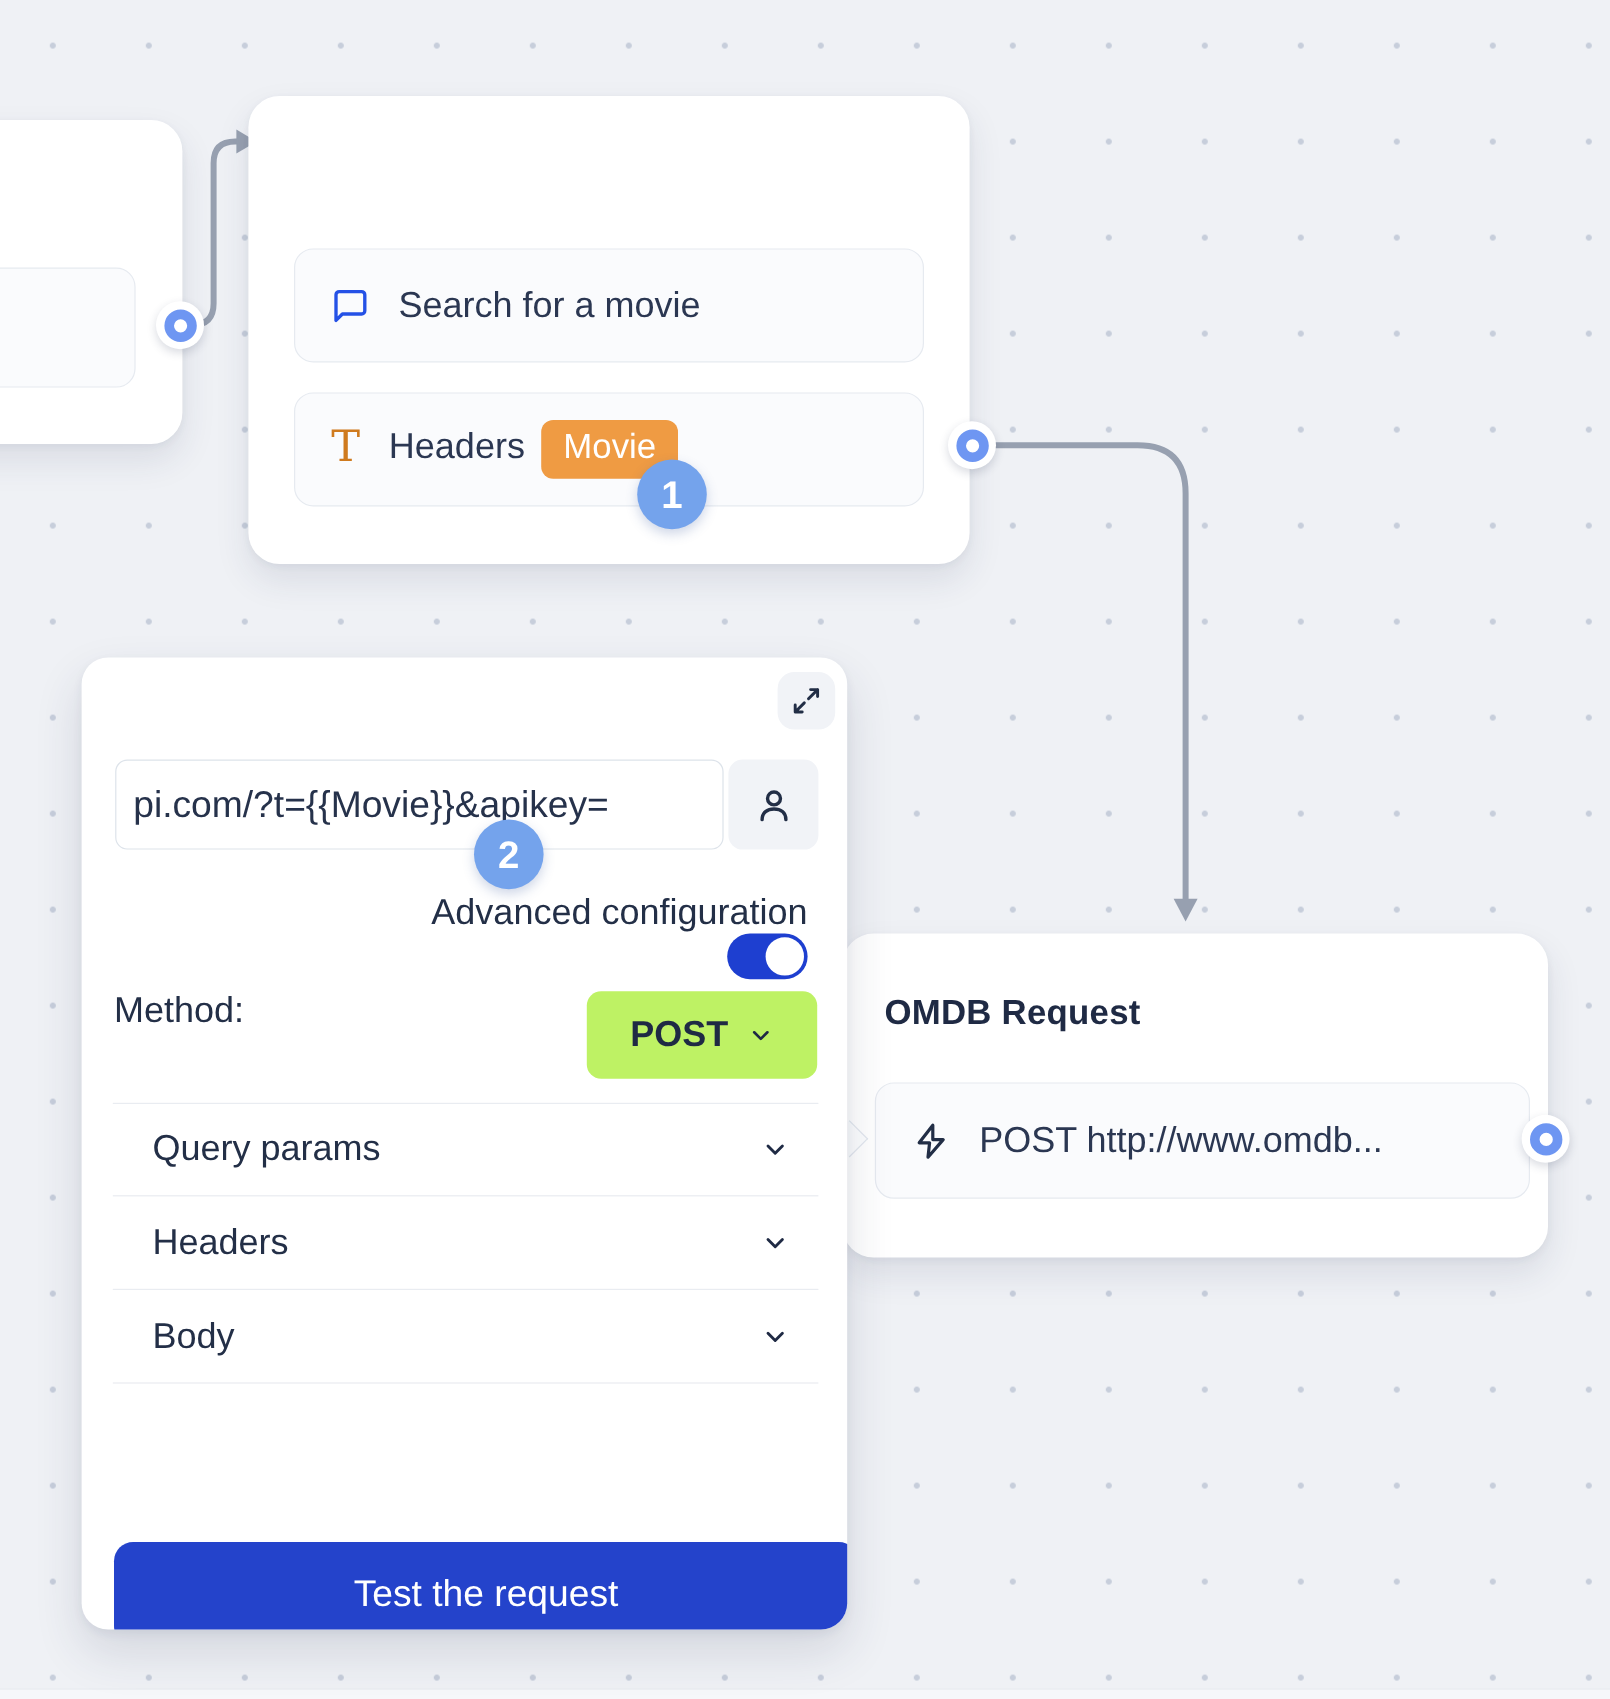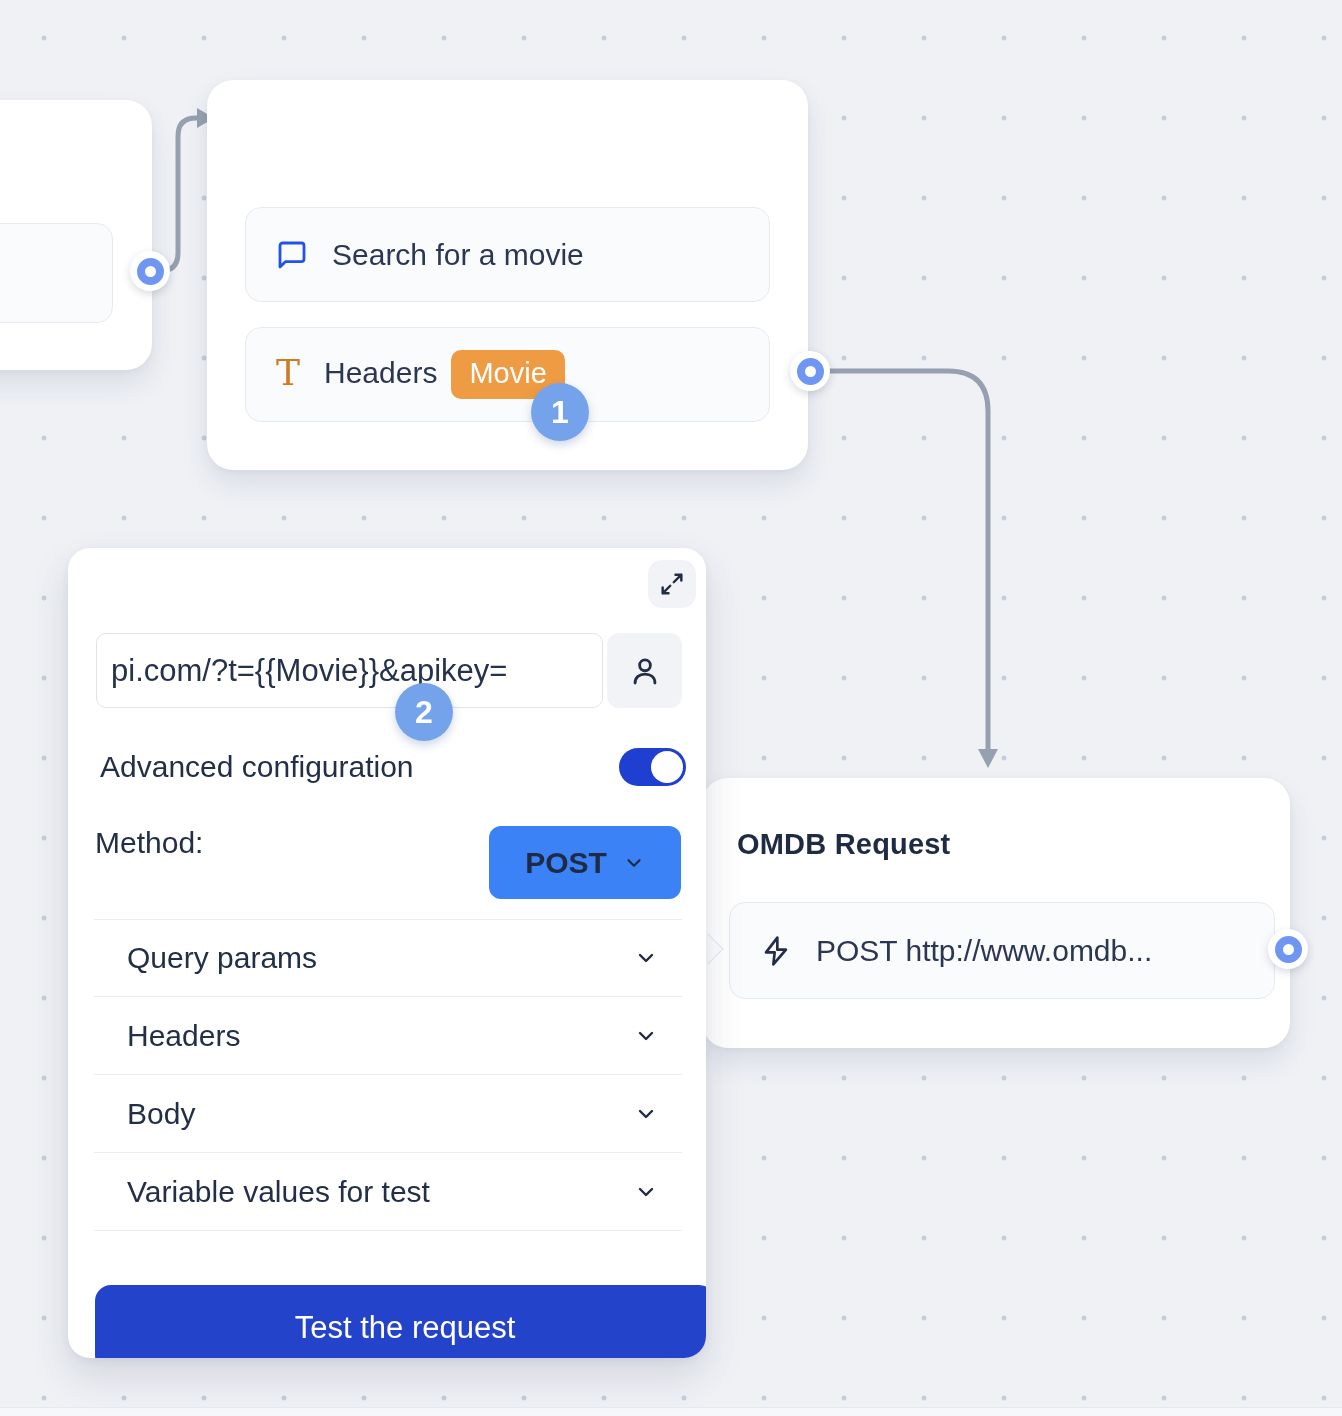--- a/index.html
+++ b/index.html
@@ -70,35 +70,35 @@
     display:flex; align-items:center; justify-content:center; cursor:pointer;
   }
   .expand-btn{ left:580px; top:12px; width:48px; height:48px; }
   .user-btn{ left:539px; top:85px; width:75px; height:75px; border-radius:12px; }
   .url-input{
     position:absolute; left:28px; top:85px; width:507px; height:75px;
     border:1.5px solid #dde3ea; border-radius:10px; background:#fff;
     font-family:"Liberation Sans",sans-serif; font-size:31px; color:#26324b;
     padding:0 10px 0 14px; white-space:nowrap; overflow:hidden; display:flex; align-items:center;
   }
-  .adv-row{ position:absolute; left:32px; top:196px; width:586px; height:46px;
-    display:flex; align-items:center; justify-content:space-between; }
+  .adv-row{ position:absolute; left:19px; top:196px; width:586px; height:46px;
+    display:flex; align-items:flex-end; justify-content:space-between;flex-direction:column; }
   .panel-label{ font-size:30px; color:#232f47; }
   .toggle{
     position:relative; width:67px; height:38px; border-radius:19px;
     background:#1e3fd0; cursor:pointer; flex:none;
   }
   .toggle .knob{
     position:absolute; right:3px; top:3px; width:32px; height:32px;
     border-radius:50%; background:#ffffff;
   }
   .method-row{ position:absolute; left:27px; top:278px; width:586px; height:73px;
     display:flex; justify-content:space-between; }
   .method-select{
-    width:192px; height:73px; background:#3b82f6; border:none; border-radius:12px;
+    width:192px; height:73px; background:#bef264; border:none; border-radius:12px;
     display:flex; align-items:center; justify-content:center; gap:16px;
     font-size:30px; font-weight:600; color:#1f2a44; cursor:pointer;
   }
   .sections{ position:absolute; left:26px; top:371px; width:588px; }
   .section-row{
     height:78px; border-bottom:1.5px solid #e9ecf1;
     display:flex; align-items:center; justify-content:space-between;
     padding:0 24px 0 33px; cursor:pointer; font-size:30px; color:#232f47;
   }
   .section-row:first-child{ border-top:1.5px solid #e9ecf1; }
@@ -215,26 +215,20 @@
         <svg class="icon" width="24" height="24" viewBox="0 0 24 24" fill="none" stroke="#1f2a44" stroke-width="2.4" stroke-linecap="round" stroke-linejoin="round">
           <polyline points="6 9 12 15 18 9"></polyline>
         </svg>
       </div>
       <div class="section-row">
         <span>Body</span>
         <svg class="icon" width="24" height="24" viewBox="0 0 24 24" fill="none" stroke="#1f2a44" stroke-width="2.4" stroke-linecap="round" stroke-linejoin="round">
           <polyline points="6 9 12 15 18 9"></polyline>
         </svg>
       </div>
-      <div class="section-row">
-        <span>Variable values for test</span>
-        <svg class="icon" width="24" height="24" viewBox="0 0 24 24" fill="none" stroke="#1f2a44" stroke-width="2.4" stroke-linecap="round" stroke-linejoin="round">
-          <polyline points="6 9 12 15 18 9"></polyline>
-        </svg>
-      </div>
     </div>
 
     <button class="test-btn">Test the request</button>
   </div>
 
   <div class="step-badge" style="left:395px; top:683px;">2</div>
 
   <div class="bottom-strip"></div>
 </div>
 

